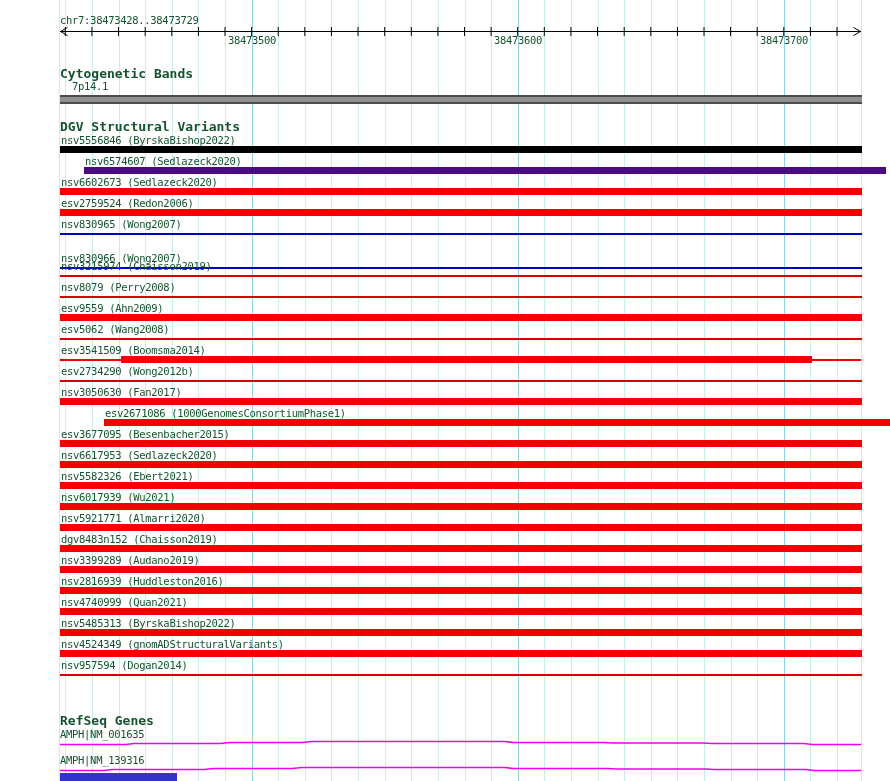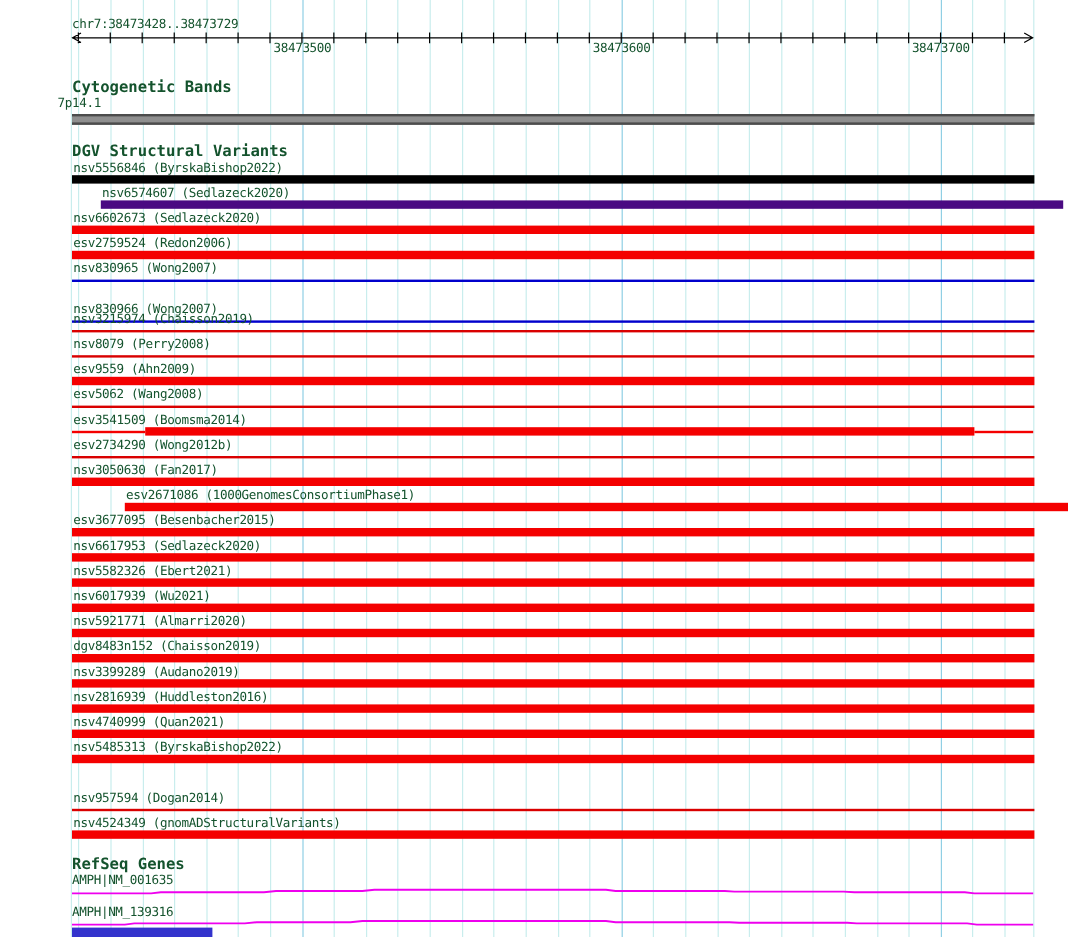--- a/index.html
+++ b/index.html
@@ -68,21 +68,21 @@
     <path class="gene-path" id="gene-line-2" fill="none" stroke-width="1.6" d="M60,770.5 L104,770.5 L112,769.5 L204,769.5 L214,768.5 L292,768.5 L302,767.5 L505,767.5 L513,768.5 L608,768.5 L616,769 L706,769 L714,769.5 L806,769.5 L814,770.5 L861,770.5" stroke="#ee00ee"></path>
   </svg>
 
   <div class="region-label">chr7:38473428..38473729</div>
 
   <div class="tick-label" style="left:222px">38473500</div>
   <div class="tick-label" style="left:488px">38473600</div>
   <div class="tick-label" style="left:754px">38473700</div>
 
   <div class="section-header" style="top:67px">Cytogenetic Bands</div>
-  <div class="track-label" style="top:80px;left:48px">7p14.1</div>
+  <div class="track-label" style="top:80px;left:72px">7p14.1</div>
   <div class="cytoband" id="cytoband" style="background: rgb(143, 143, 143);"></div>
 
   <div class="section-header" style="top:120px">DGV Structural Variants</div>
   <div id="variants">
       <div class="vrow" style="top: 134px;">
         <div class="vlabel">nsv5556846 (ByrskaBishop2022)</div>
         <div class="bar thick" style="left: 60px; width: 802px; background: rgb(0, 0, 0);"></div>
       </div>
       <div class="vrow" style="top: 155px; margin-left: 24px;">
         <div class="vlabel">nsv6574607 (Sedlazeck2020)</div>
@@ -171,21 +171,21 @@
         <div class="bar thick" style="left: 60px; width: 802px; background: rgb(244, 0, 0);"></div>
       </div>
       <div class="vrow" style="top: 596px;">
         <div class="vlabel">nsv4740999 (Quan2021)</div>
         <div class="bar thick" style="left: 60px; width: 802px; background: rgb(244, 0, 0);"></div>
       </div>
       <div class="vrow" style="top: 617px;">
         <div class="vlabel">nsv5485313 (ByrskaBishop2022)</div>
         <div class="bar thick" style="left: 60px; width: 802px; background: rgb(244, 0, 0);"></div>
       </div>
-      <div class="vrow" style="top: 638px; margin-top: 42px;">
+      <div class="vrow" style="top: 638px;">
         <div class="vlabel">nsv4524349 (gnomADStructuralVariants)</div>
         <div class="bar thick" style="left: 60px; width: 802px; background: rgb(244, 0, 0);"></div>
       </div>
       <div class="vrow" style="top: 659px;">
         <div class="vlabel">nsv957594 (Dogan2014)</div>
         <div class="bar thin" style="left: 60px; width: 802px; background: rgb(217, 0, 0);"></div>
       </div>
     </div>
 
   <div class="section-header" style="top:714px">RefSeq Genes</div>

